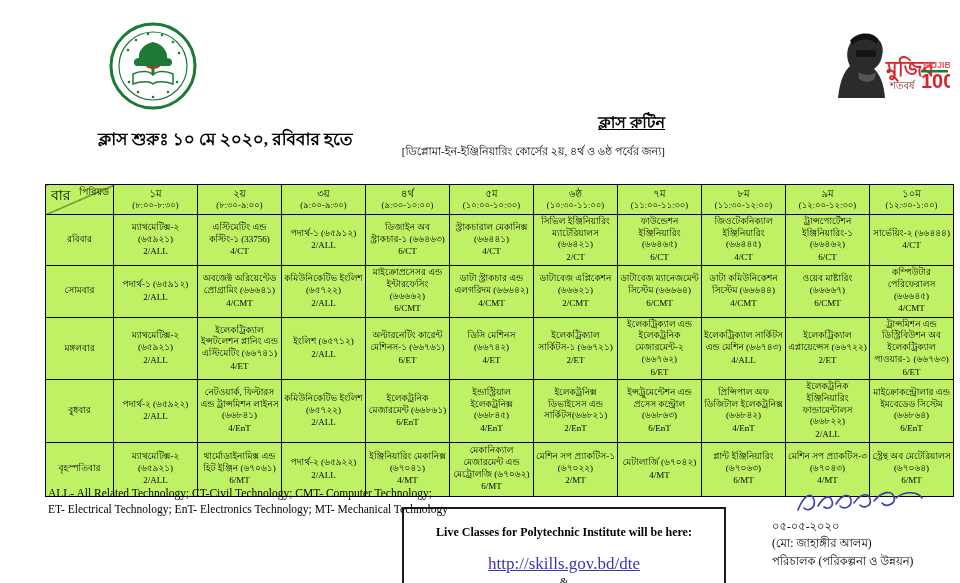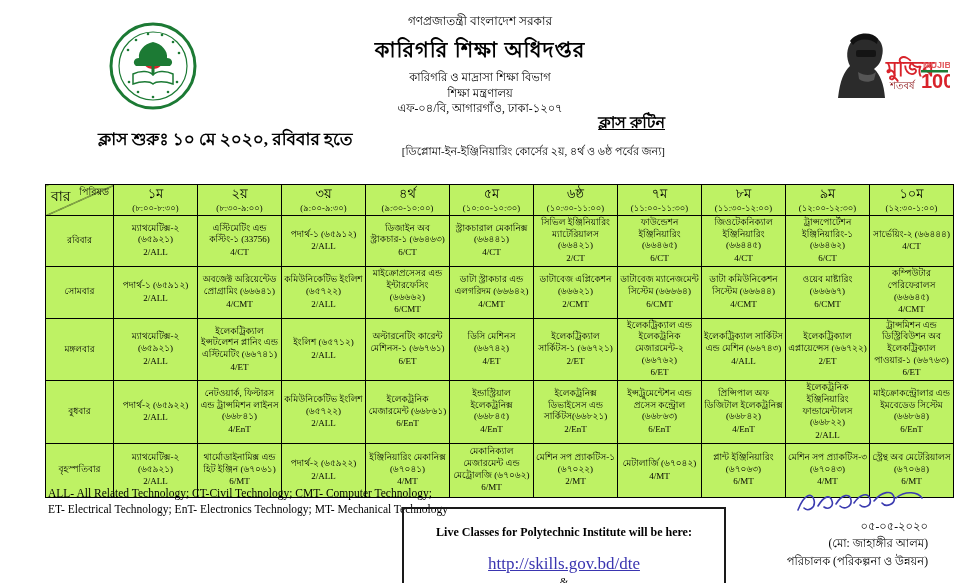--- a/index.html
+++ b/index.html
@@ -26,21 +26,21 @@
 
   
   table.routine { position:absolute; top:184px; left:45px; border-collapse:collapse; table-layout:fixed; background:#bef264; }
   table.routine, table.routine th, table.routine td { border:1px solid #000; }
   table.routine { border-width:1.5px; }
   table.routine th, table.routine td {
     padding:1px 2px; text-align:center; vertical-align:middle;
     font-weight:normal; font-size:9px; line-height:1.3; overflow:hidden;
   }
   thead th { height:27px; }
-  thead .ord { font-size:13px; }
+  thead .ord { font-size:10px; }
   thead .time { font-size:8.5px; }
   th.day { font-size:10px; }
   td .grp { margin-top:1px; font-size:9px; }
   tbody tr:nth-child(1) { height:44px; }
   tbody tr:nth-child(2) { height:52px; }
   tbody tr:nth-child(3) { height:55px; }
   tbody tr:nth-child(4) { height:60px; }
   tbody tr:nth-child(5) { height:54px; }
 
   th.corner { position:relative; padding:0;
@@ -52,21 +52,21 @@
   
   .legend { position:absolute; top:485px; left:48px; font-size:11.5px; line-height:1.4; }
   .live-box {
     position:absolute; top:507px; left:402px; width:312px;
     border:2px solid #1a1a1a; text-align:center; padding:16px 4px 5px;
   }
   .live-box .heading { font-size:12px; font-weight:bold; }
   .live-box a { font-size:17px; color:#3a35b0; display:inline-block; margin-top:14px; }
   .live-box .amp { font-size:11px; margin-top:1px; }
 
-  .sign-block { position:absolute; top:518px; left:748px; width:180px; text-align:right; font-size:11.5px; line-height:1.5; }
+  .sign-block { position:absolute; top:518px; left:772px; width:180px; text-align:left; font-size:11.5px; line-height:1.5; }
   .sign-scribble { position:absolute; top:486px; left:790px; width:140px; height:32px; }
 </style>
 </head>
 <body>
 
 <div class="page">
 
   <svg class="logo-left" viewBox="0 0 90 92">
     <circle cx="45" cy="46" r="42" fill="#fff" stroke="#1c7a34" stroke-width="3"></circle>
     <circle cx="45" cy="46" r="34" fill="#fff" stroke="#1c7a34" stroke-width="1.2"></circle>
@@ -94,27 +94,20 @@
     <path d="M22 19 C28 10 44 9 50 17 L49 22 C42 16 30 16 25 23 Z" fill="#111"></path>
     <rect x="28" y="28" width="20" height="7" rx="2" fill="#111" opacity="0.85"></rect>
     <path d="M30 50 C36 54 44 54 48 50 L46 58 C40 61 35 60 31 57 Z" fill="#555"></path>
     <text x="58" y="54" font-size="21" font-weight="bold" fill="#d8222a" font-family="'Liberation Serif',serif">মুজিব</text>
     <text x="62" y="67" font-size="10" fill="#8a1114" font-family="'Liberation Serif',serif">শতবর্ষ</text>
     <text x="95" y="46" font-size="9" font-weight="bold" fill="#e25a5e" font-family="'Liberation Sans',sans-serif">MUJIB</text>
     <text x="93" y="66" font-size="20" font-weight="bold" fill="#d8222a" font-family="'Liberation Sans',sans-serif">100</text>
     <rect x="93" y="48" width="27" height="2.5" fill="#1c7a34"></rect>
   </svg>
 
-  <div class="gov-header">
-    <div class="gov-line1">গণপ্রজাতন্ত্রী বাংলাদেশ সরকার</div>
-    <div class="gov-title">কারিগরি শিক্ষা অধিদপ্তর</div>
-    <div class="gov-line3">কারিগরি ও মাদ্রাসা শিক্ষা বিভাগ</div>
-    <div class="gov-line4">শিক্ষা মন্ত্রণালয়</div>
-    <div class="gov-line5">এফ-০৪/বি, আগারগাঁও, ঢাকা-১২০৭</div>
-  </div>
 
   <div class="start-note">ক্লাস শুরুঃ ১০ মে ২০২০, রবিবার হতে</div>
   <div class="title-block">
     <div class="routine-title">ক্লাস রুটিন</div>
     <div class="routine-sub">[ডিপ্লোমা-ইন-ইঞ্জিনিয়ারিং কোর্সের ২য়, ৪র্থ ও ৬ষ্ঠ পর্বের জন্য]</div>
   </div>
 
   <table class="routine" id="routine-table">
       <colgroup>
         <col style="width: 68px;">

